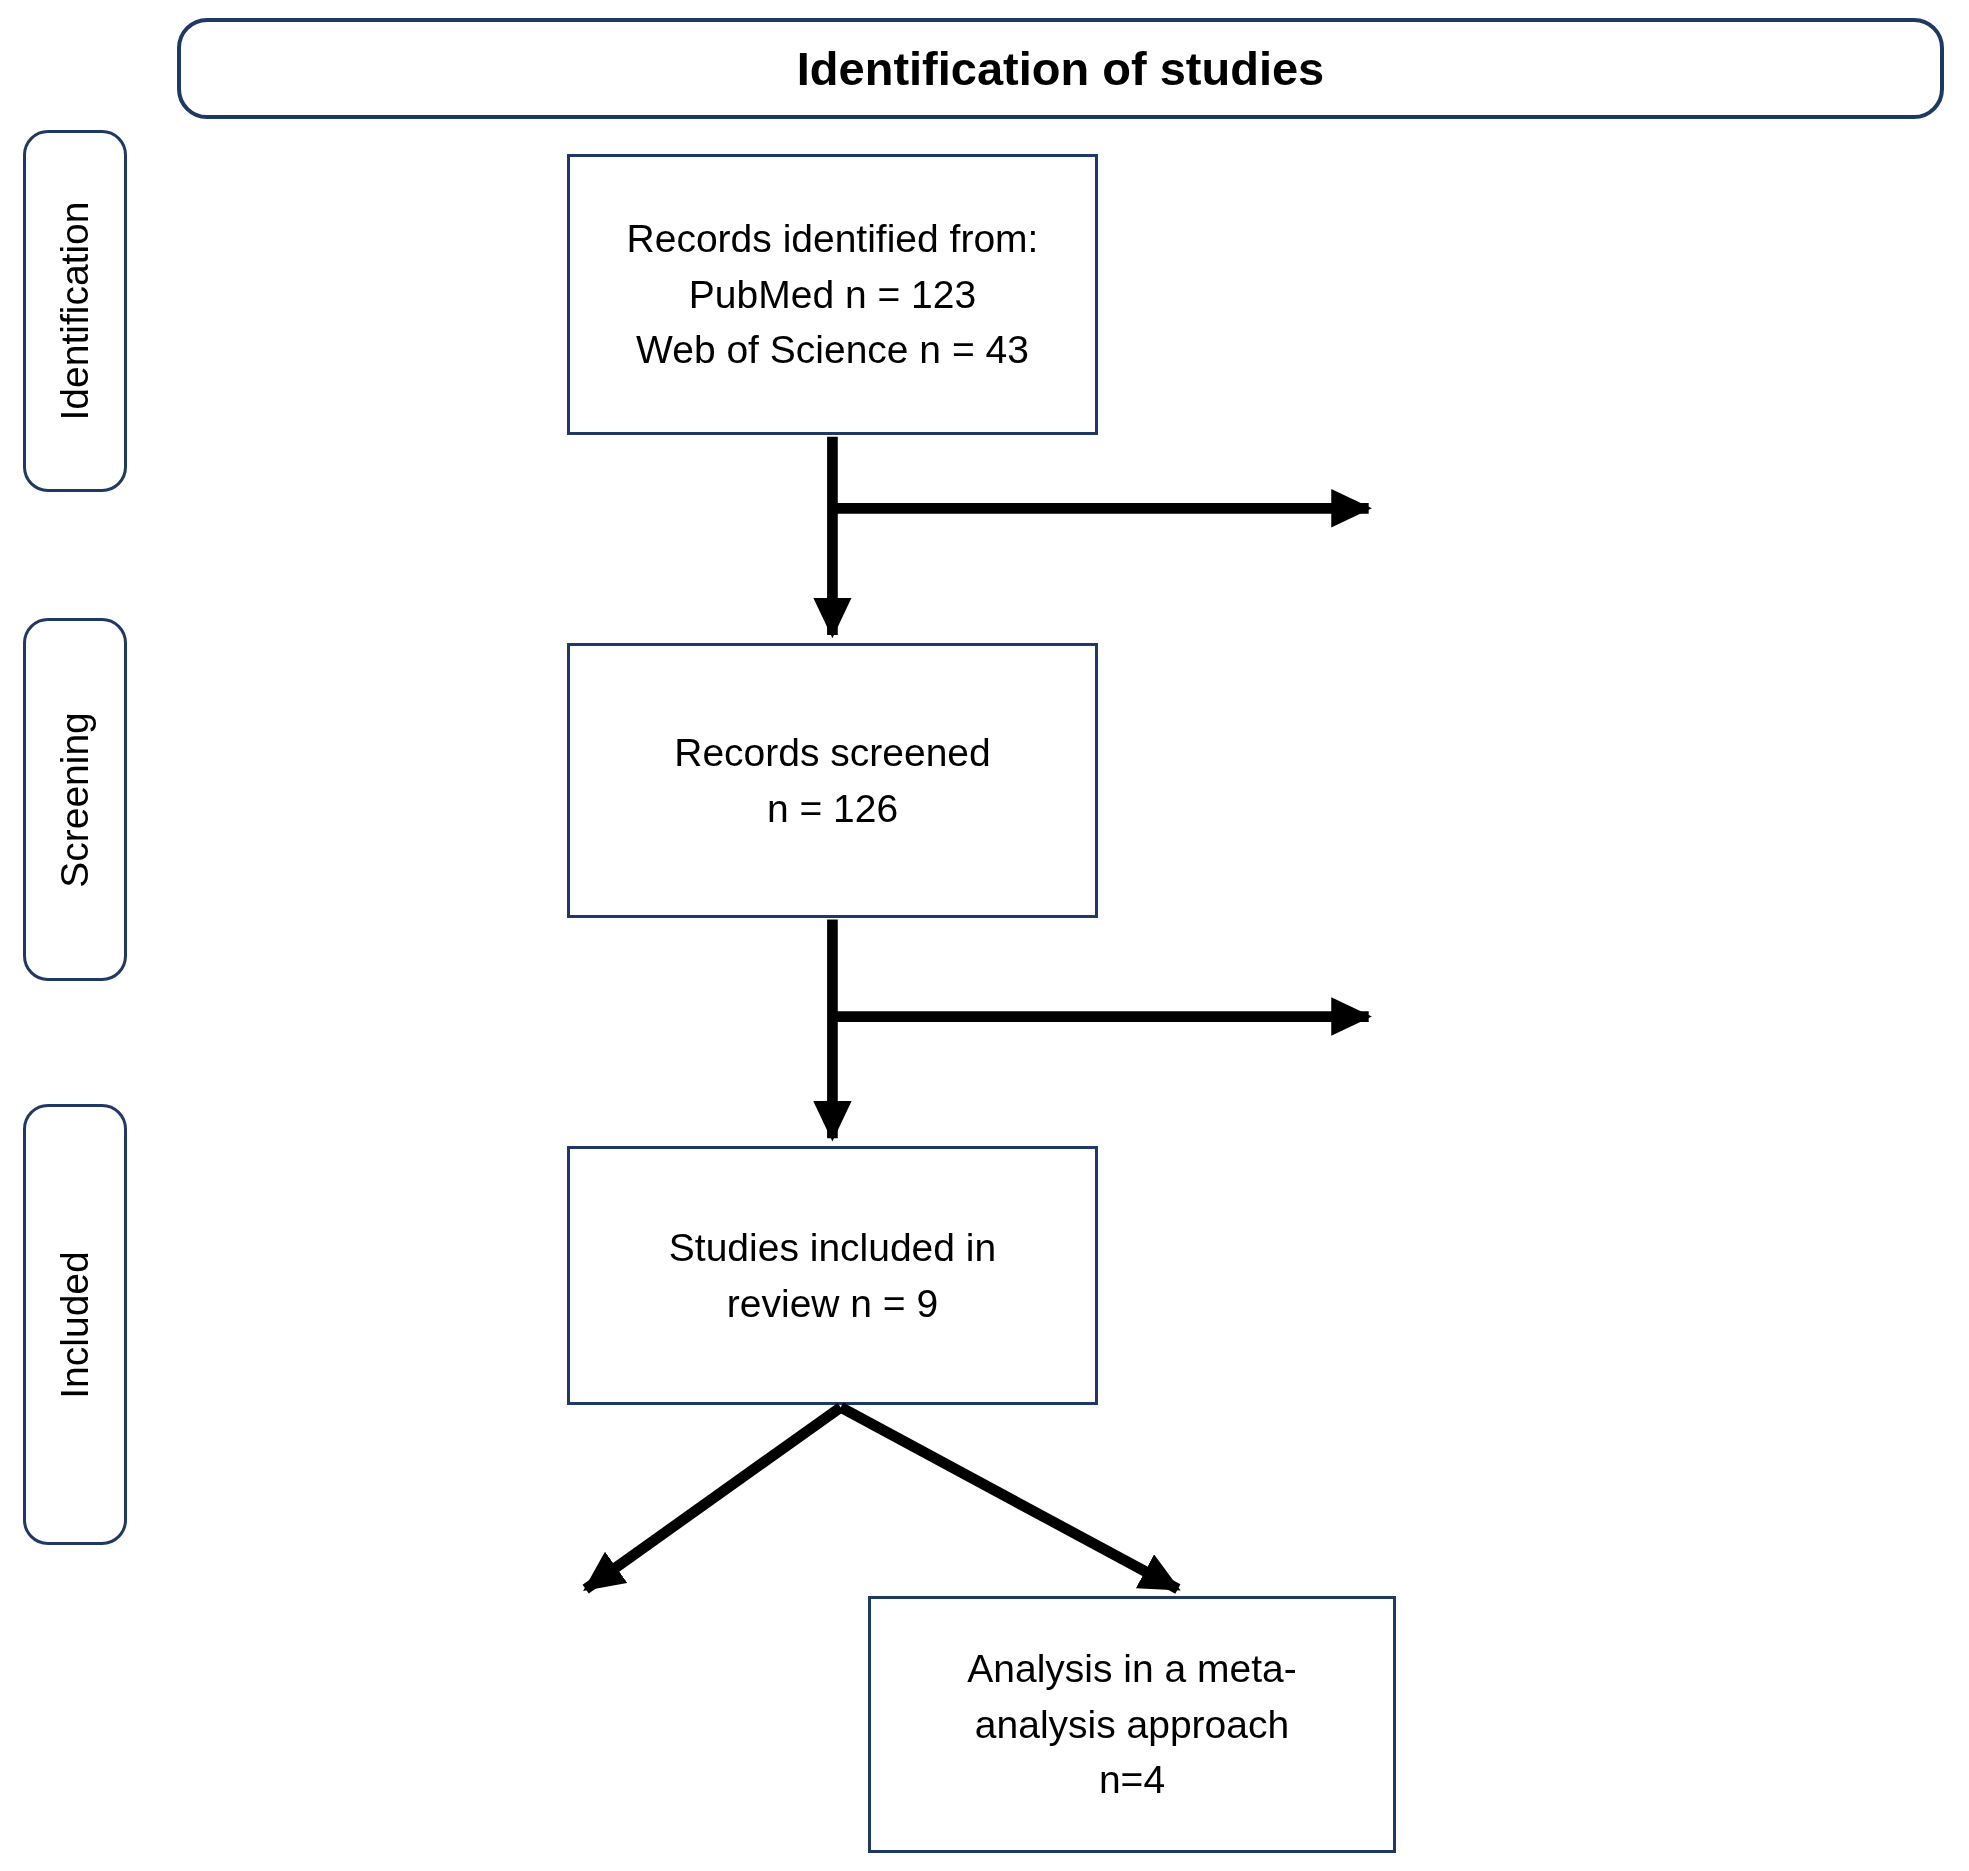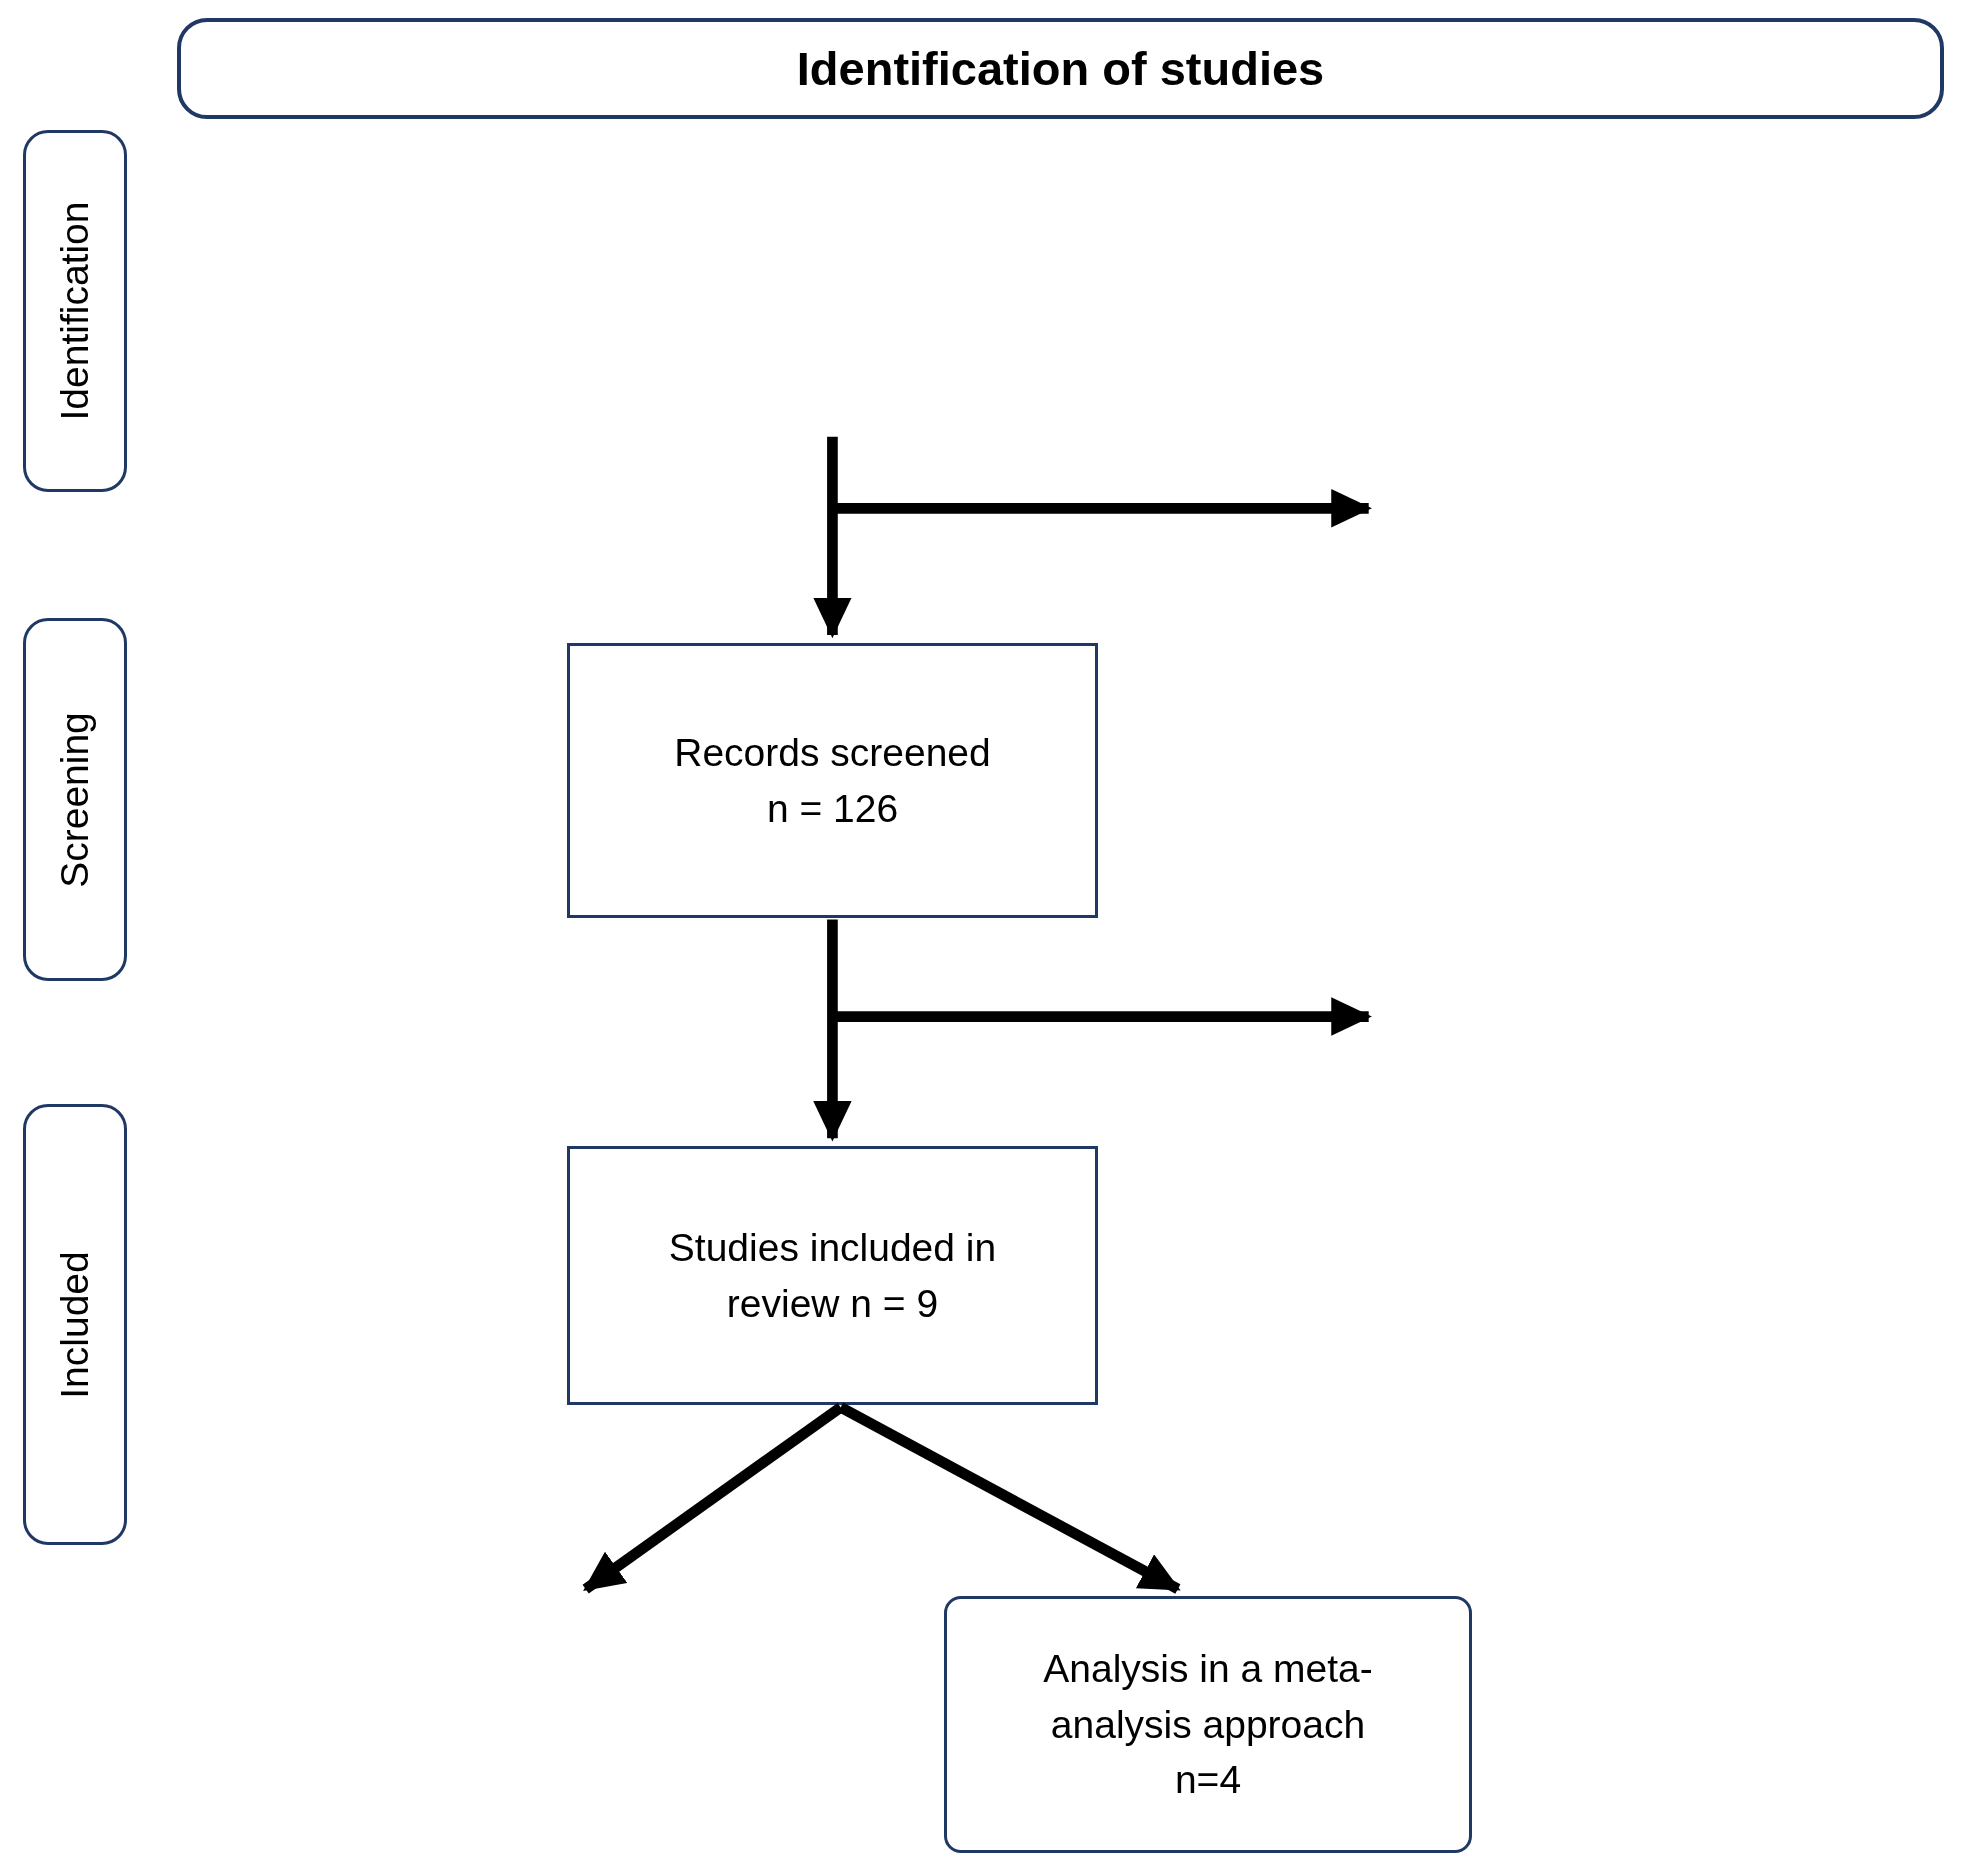--- a/index.html
+++ b/index.html
@@ -82,31 +82,34 @@
   <div class="stage" style="top:130px; height:362px;">
     <span>Identification</span>
   </div>
   <div class="stage" style="top:618px; height:363px;">
     <span>Screening</span>
   </div>
   <div class="stage" style="top:1104px; height:441px;">
     <span>Included</span>
   </div>
 
+  <div class="box navy" style="left:567px; top:154px; width:531px; height:281px; padding:8.2px 25px;">Records identified from:
+PubMed n = 123
+Web of Science n = 43</div>
 
   <div class="box navy" style="left:567px; top:643px; width:531px; height:275px; padding:10px 25px;">Records screened
 n = 126</div>
 
   <div class="box navy" style="left:567px; top:1146px; width:531px; height:259px; padding:8.2px 25px;">Studies included in
 review n = 9</div>
 
 
 
 
-  <div class="box navy" style="left:944px; top:1596px; width:528px; height:257px; padding:8.2px 25px;border-radius:17px;">Analysis in a meta-
+  <div class="box navy" style="left:868px; top:1596px; width:528px; height:257px; padding:8.2px 25px;">Analysis in a meta-
 analysis approach
 n=4</div>
 
   <svg class="arrows" viewBox="0 0 2395 2276">
     <defs>
       <marker id="ah" markerUnits="strokeWidth" markerWidth="3.8" markerHeight="3.6" refX="3.5" refY="1.8" orient="auto">
         <path d="M0,0 L3.8,1.8 L0,3.6 z" fill="#000000"></path>
       </marker>
     </defs>
     <line x1="1012" y1="531" x2="1012" y2="772" stroke="#000000" stroke-width="13" marker-end="url(#ah)"></line>

